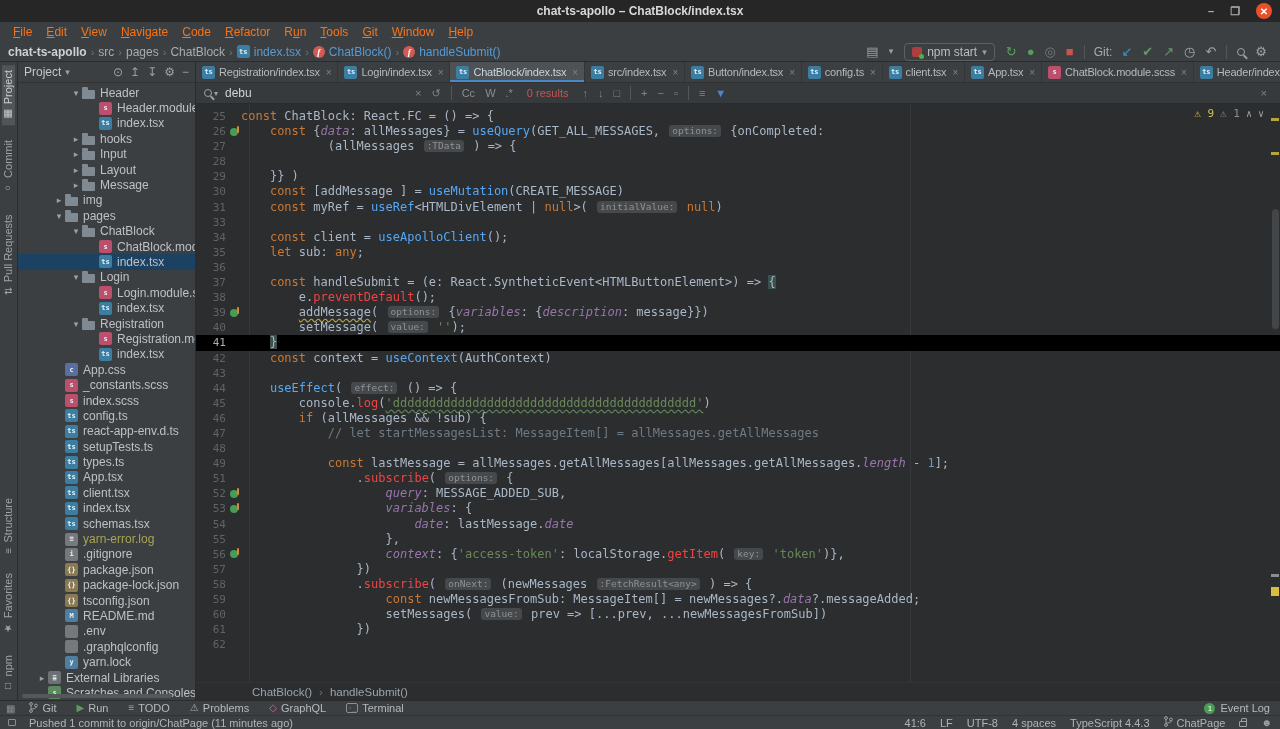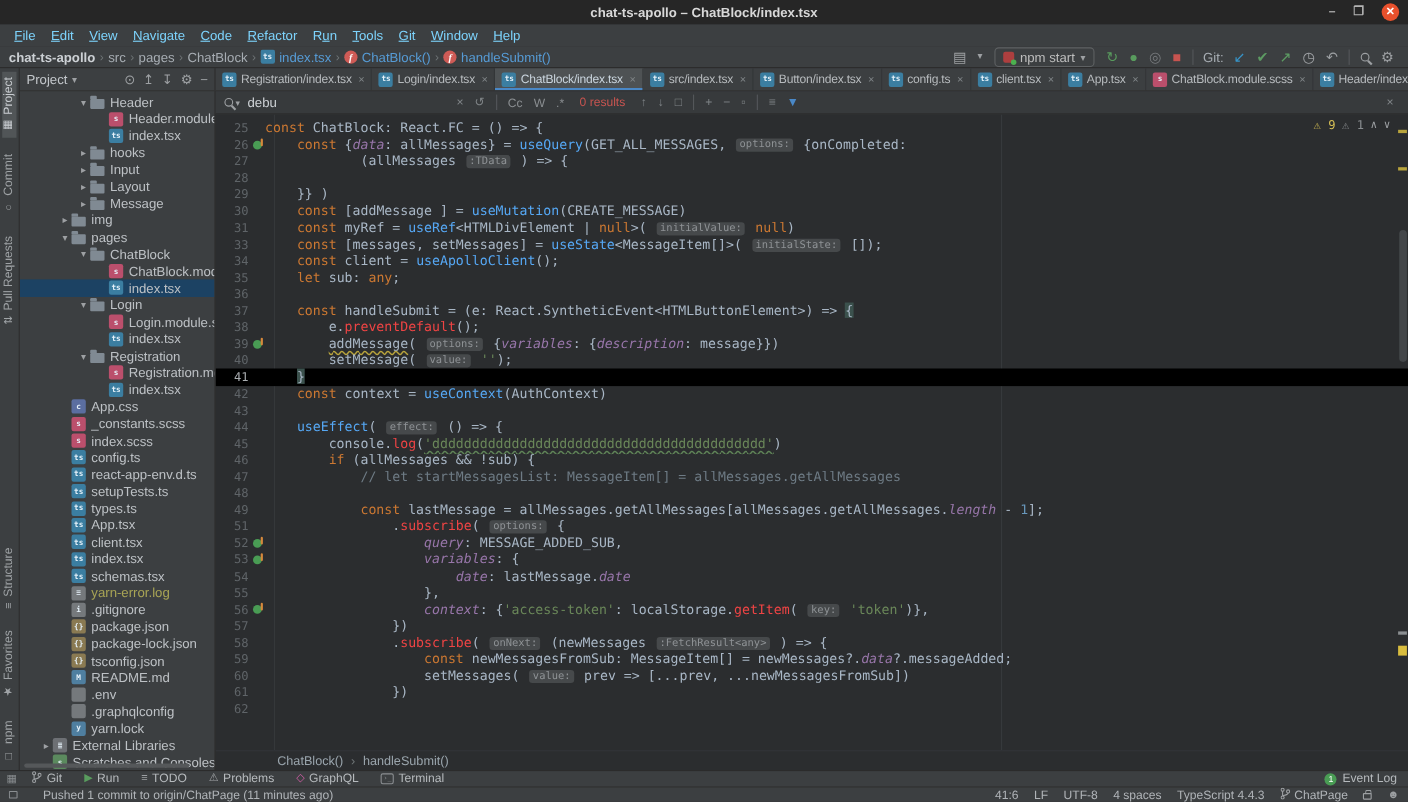--- a/index.html
+++ b/index.html
@@ -5,21 +5,21 @@
 *{box-sizing:border-box;margin:0;padding:0}
 html,body{width:1280px;height:729px;overflow:hidden}
 body{background:#2b2d2f;font-family:"Liberation Sans",sans-serif;color:#bbbec1;font-size:12px}
 u{text-decoration:underline}
 
 .titlebar{height:22px;background:#262626;display:flex;align-items:center;justify-content:center;position:relative;color:#d8d8d8;font-weight:bold;font-size:12px}
 .winbtns{position:absolute;right:8px;top:0;height:22px;display:flex;align-items:center;gap:16px}
 .winbtn{color:#b3b3b3;font-size:11px;line-height:1}
 .win-close{width:16px;height:16px;border-radius:50%;background:#e8502c;color:#fff;display:flex;align-items:center;justify-content:center;font-size:10px}
 
-.menubar{height:20px;background:#3c3f41;display:flex;align-items:center;padding-left:6px;color:#7dd3fc}
+.menubar{height:20px;background:#3c3f41;display:flex;align-items:center;padding-left:6px;color:#f97316}
 .menu-item{padding:0 7px}
 
 .navbar{height:20px;background:#3c3f41;border-bottom:1px solid #2b2b2b;display:flex;align-items:center;padding:0 8px}
 .crumbs{display:flex;align-items:center;flex:1;min-width:0;white-space:nowrap;overflow:hidden}
 .crumb{color:#a7adb3;display:flex;align-items:center;gap:4px}
 .crumb.bold{font-weight:bold;color:#ccd0d4}
 .crumb.link{color:#569bd5}
 .crumb-sep{color:#6f7577;margin:0 4px;font-size:11px}
 .fn-ico{width:12px;height:12px;border-radius:50%;background:#cf5b56;color:#fff;font:italic bold 9px "Liberation Serif",serif;display:inline-flex;align-items:center;justify-content:center}
 .tbi{font-size:13px;margin:0 5px;line-height:1}
@@ -94,21 +94,21 @@
 .eb-sep{color:#6f7577}
 
 .bottombar{height:15px;background:#3c3f41;border-top:1px solid #2b2b2b;display:flex;align-items:center;font-size:11px;color:#b6babd;padding:0 6px}
 .switcher{color:#8a8e91;margin-right:14px;font-size:10px}
 .tool{display:flex;align-items:center;gap:4px;margin-right:20px;line-height:1}
 .tool-ico{font-size:10px;line-height:1}
 .termico{width:12px;height:10px;border:1px solid #8a8e91;border-radius:2px;font-size:6px;line-height:8px;text-align:center;color:#8a8e91;font-family:"DejaVu Sans Mono",monospace}
 .eventlog{margin-left:auto;display:flex;align-items:center;gap:5px;margin-right:4px}
 .badge{width:11px;height:11px;border-radius:50%;background:#499c54;color:#fff;font-size:8px;display:flex;align-items:center;justify-content:center}
 .statusbar{height:14px;background:#3c3f41;border-top:1px solid #323232;display:flex;align-items:center;font-size:11px;color:#b0b4b8;padding:0 8px;gap:14px}
-.status-msg{flex:1;display:flex;align-items:center;gap:23px;min-width:0;white-space:nowrap;overflow:hidden}
+.status-msg{flex:1;display:flex;align-items:center;gap:13px;min-width:0;white-space:nowrap;overflow:hidden}
 .msgico{width:8px;height:7px;border:1px solid #8a8e91;border-radius:1px}
 .st-item{white-space:nowrap;display:flex;align-items:center;gap:4px}
 .lockico{width:8px;height:6px;border:1px solid #9da0a3;border-radius:1px;position:relative;margin-top:3px}
 .lockico::before{content:"";position:absolute;top:-4px;left:1px;width:4px;height:3px;border:1px solid #9da0a3;border-bottom:none;border-radius:2px 2px 0 0}
 </style>
 </head>
 <body>
 
 <div class="titlebar">
   <span>chat-ts-apollo – ChatBlock/index.tsx</span>
@@ -559,21 +559,20 @@
           <span class="ct"><span class="tk-sp">    </span><span class="tk-k">const </span><span class="tk-w">[addMessage ] = </span><span class="tk-fn">useMutation</span><span class="tk-w">(CREATE_MESSAGE)</span></span>
         </div>
         <div class="cl">
           <span class="ln">31</span>
           <span class="gic"></span>
           <span class="ct"><span class="tk-sp">    </span><span class="tk-k">const </span><span class="tk-w">myRef = </span><span class="tk-fn">useRef</span><span class="tk-w">&lt;HTMLDivElement | </span><span class="tk-k">null</span><span class="tk-w">&gt;( </span><span class="tk-hint">initialValue:</span><span class="tk-w"> </span><span class="tk-k">null</span><span class="tk-w">)</span></span>
         </div>
         <div class="cl">
           <span class="ln">33</span>
           <span class="gic"></span>
-          <span class="ct"><span class="tk-sp">    </span><span class="tk-k">const </span><span class="tk-w">[messages, setMessages] = </span><span class="tk-fn">useState</span><span class="tk-w">&lt;MessageItem[]&gt;( </span><span class="tk-hint">initialState:</span><span class="tk-w"> []);</span></span>
         </div>
         <div class="cl">
           <span class="ln">34</span>
           <span class="gic"></span>
           <span class="ct"><span class="tk-sp">    </span><span class="tk-k">const </span><span class="tk-w">client = </span><span class="tk-fn">useApolloClient</span><span class="tk-w">();</span></span>
         </div>
         <div class="cl">
           <span class="ln">35</span>
           <span class="gic"></span>
           <span class="ct"><span class="tk-sp">    </span><span class="tk-k">let </span><span class="tk-w">sub: </span><span class="tk-k">any</span><span class="tk-w">;</span></span>

